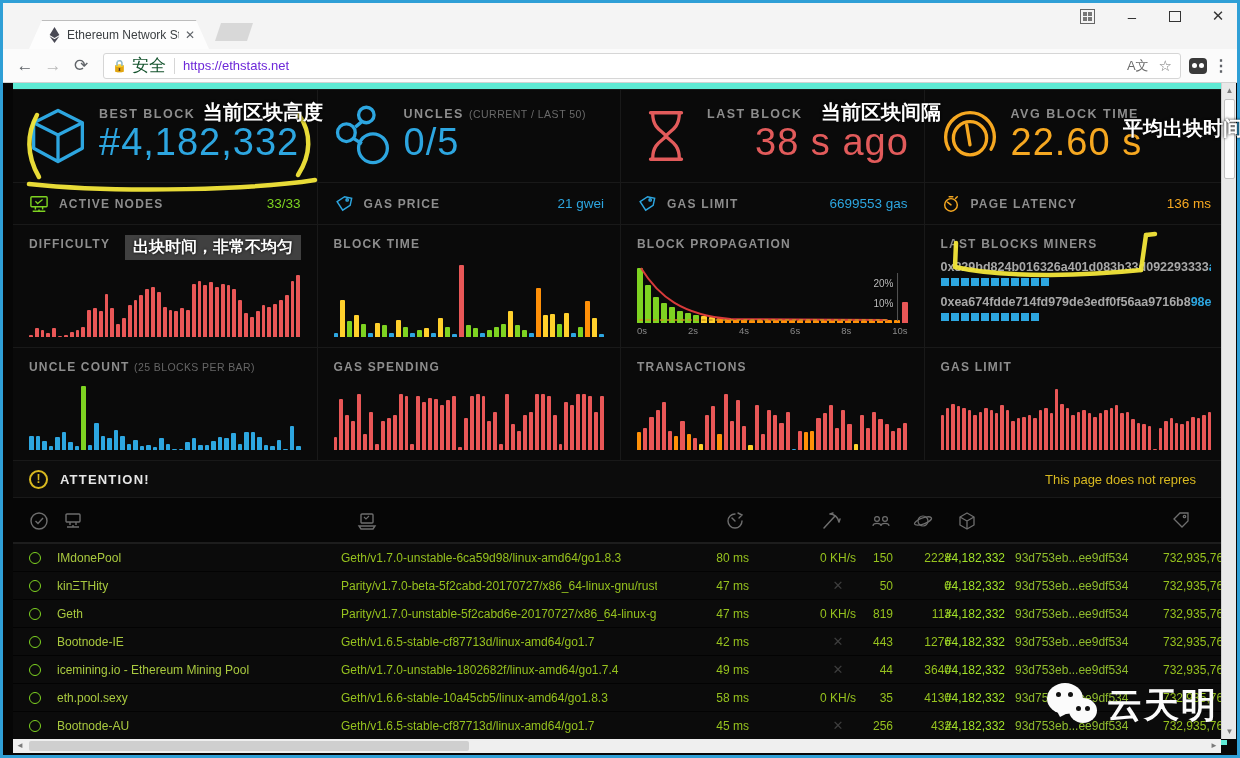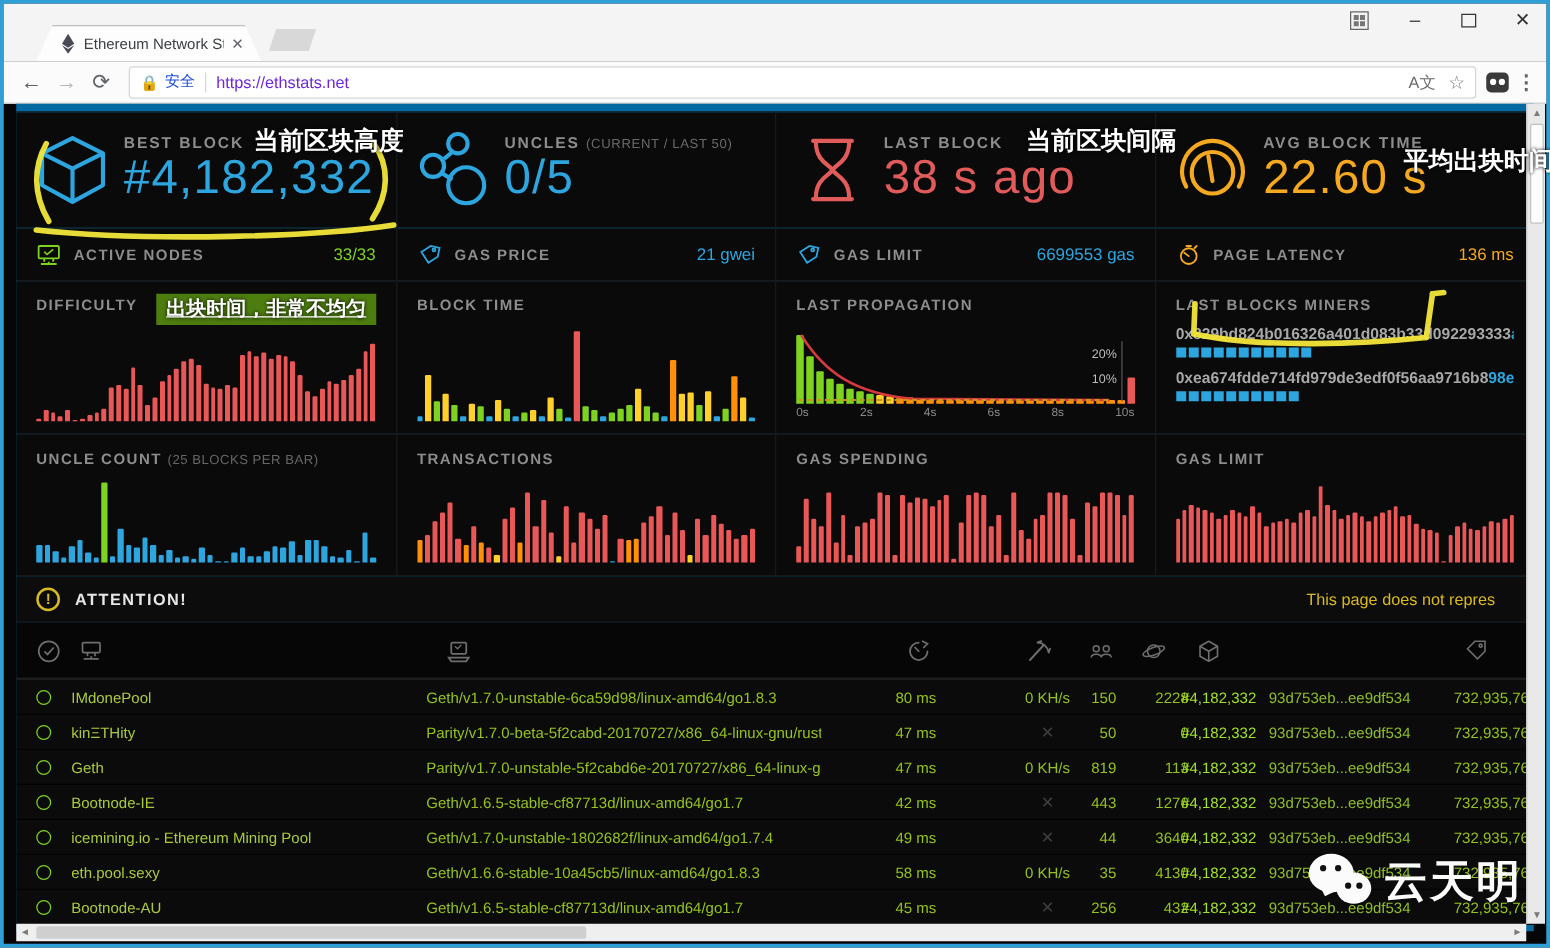--- a/index.html
+++ b/index.html
@@ -19,44 +19,44 @@
   .win-btn { font-size:15px; color:#333; width:22px; text-align:center; }
   .ime-box { width:15px; height:15px; border:1px solid #666; display:grid; grid-template-columns:1fr 1fr; grid-template-rows:1fr 1fr; gap:1px; padding:2px; }
   .ime-box span { background:#777; }
   .maxi { width:12px; height:11px; border:1.5px solid #333; display:inline-block; }
 
   .toolbar { position:absolute; left:0; top:46px; right:0; height:34px; background:#fbfbfb; border-bottom:1px solid #d2d2d2; display:flex; align-items:center; padding:0 8px; }
   .nav-ico { font-size:17px; color:#5f6368; width:28px; text-align:center; }
   .nav-ico.disabled { color:#b9b9b9; }
   .omnibox { flex:1; height:26px; background:#fff; border:1px solid #d6d6d6; border-radius:3px; margin:0 8px; display:flex; align-items:center; padding:0 8px; }
   .lock-ico { color:#0b8043; font-size:12px; margin-right:5px; }
-  .secure-label { color:#1d4ed8; font-size:12px; margin-right:8px; }
+  .secure-label { color:#14532d; font-size:17px; margin-right:8px; }
   .omni-sep { width:1px; height:16px; background:#d6d6d6; margin-right:8px; }
   .url-text { font-size:13px; color:#6d28d9; flex:1; }
   .omni-right { display:flex; align-items:center; gap:10px; }
   .translate-ico { font-size:13px; color:#6b6b6b; }
   .star-ico { font-size:15px; color:#757575; }
   .ext-ico { width:18px; height:16px; background:#3a3a3a; border-radius:4px; display:flex; align-items:center; justify-content:center; gap:2px; }
   .ext-ico i { width:5px; height:5px; background:#fff; border-radius:50%; }
   .menu-ico { font-size:16px; color:#5f6368; font-weight:bold; margin-left:6px; }
 
   
-  .content { position:absolute; left:10px; top:80px; width:1214px; height:662px; background:#0369a1; color:#9e9e9e; }
+  .content { position:absolute; left:10px; top:80px; width:1214px; height:662px; background:#5eead4; color:#9e9e9e; }
   .grid4 { position:absolute; left:0; right:0; display:grid; grid-template-columns:1fr 1fr 1fr 1fr; }
   .grid4 > div { border-left:1px solid #191919; background:#0a0a0a; overflow:hidden; position:relative; }
   .grid4 > div:first-child { border-left:none; }
 
   .stats1 { top:6px; height:94px; border-top:1px solid #191919; border-bottom:1px solid #191919; }
   .bigstat { display:flex; align-items:center; padding:10px 14px; }
   .bigstat .bicon { width:62px; flex:0 0 62px; }
   .bigstat .btxt { margin-left:10px; min-width:0; }
   .blabel { font-size:12.5px; font-weight:bold; letter-spacing:1.5px; color:#8d8d8d; white-space:nowrap; }
   .bsub { font-size:10.5px; color:#6a6a6a; font-weight:normal; letter-spacing:0.5px; }
   .bvalue { font-size:38px; font-weight:300; letter-spacing:1px; white-space:nowrap; line-height:1.15; }
-  .v-blue { color:#2da6e0; } .v-red { color:#e25b5b; } .v-orange { color:#f6a821; } .v-green { color:#7ed321; }
+  .v-blue { color:#2da6e0; } .v-red { color:#e25b5b;margin-left:48px; } .v-orange { color:#f6a821; } .v-green { color:#7ed321; }
 
   .stats2 { top:100px; height:42px; border-bottom:1px solid #191919; }
   .smallstat { display:flex; align-items:center; padding:0 16px; height:100%; }
   .smallstat .slabel { font-size:12px; font-weight:bold; letter-spacing:1.2px; color:#8d8d8d; margin-left:10px; flex:1; }
   .smallstat .svalue { font-size:13.5px; white-space:nowrap; }
 
   .charts1 { top:142px; height:123px; border-bottom:1px solid #191919; }
   .charts2 { top:265px; height:113px; border-bottom:1px solid #191919; }
   .chart-panel { padding:12px 16px 10px; }
   .chart-title { font-size:12px; font-weight:bold; letter-spacing:1.2px; color:#8d8d8d; white-space:nowrap; }
@@ -105,21 +105,21 @@
   
   .vscroll { position:absolute; right:1px; top:80px; width:15px; bottom:16px; background:#e9e9e9; border-left:1px solid #d0d0d0; }
   .vscroll .arr { position:absolute; left:0; width:15px; height:15px; color:#7a7a7a; font-size:8px; text-align:center; line-height:15px; }
   .vscroll .thumb { position:absolute; left:2px; top:16px; width:11px; height:80px; background:#fdfdfd; border:1px solid #c2c2c2; border-radius:2px; }
   .hscroll { position:absolute; left:10px; right:16px; bottom:2px; height:14px; background:#efefef; }
   .hscroll .arr { position:absolute; top:0; width:14px; height:14px; color:#7a7a7a; font-size:8px; text-align:center; line-height:14px; }
   .hscroll .thumb { position:absolute; left:16px; top:2px; width:440px; height:10px; background:#cfcfcf; border-radius:2px; }
 
   
   .annot { position:absolute; color:#fff; font-weight:bold; font-size:20px; white-space:nowrap; z-index:30; text-shadow:0 0 3px #000; }
-  .annot.boxed { background:#4d7c0f; padding:2px 8px;text-decoration:underline; }
+  .annot.boxed { background:#404040; padding:2px 8px; }
   .marks { position:absolute; inset:0; pointer-events:none; z-index:29; }
   .watermark { position:absolute; left:1044px; top:679px; z-index:31; display:flex; align-items:center; }
   .wm-ico { position:relative; width:56px; height:46px; }
   .wm-b1 { position:absolute; left:0; top:0; width:36px; height:31px; background:#fbfbfb; border-radius:50%; }
   .wm-b1 i, .wm-b2 i { position:absolute; width:5px; height:5px; background:#111; border-radius:50%; top:9px; }
   .wm-b2 { position:absolute; left:22px; top:15px; width:28px; height:25px; background:#fbfbfb; border-radius:50%; }
   .wm-b1 i.e1{left:9px;} .wm-b1 i.e2{left:21px;} .wm-b2 i.e1{left:7px; top:8px;} .wm-b2 i.e2{left:16px; top:8px;}
   .wm-tail { position:absolute; left:6px; top:27px; width:0; height:0; border:7px solid transparent; border-top-color:#fbfbfb; transform:rotate(18deg); }
   .wm-text { color:#fbfbfb; font-size:35px; font-weight:bold; letter-spacing:2px; margin-left:4px; }
 </style>
@@ -348,21 +348,21 @@
             <div class="bar" style="height: 18%; background: rgb(126, 211, 33);"></div>
             <div class="bar" style="height: 34%; background: rgb(255, 208, 44);"></div>
             <div class="bar" style="height: 6%; background: rgb(45, 166, 224);"></div>
             <div class="bar" style="height: 14%; background: rgb(126, 211, 33);"></div>
             <div class="bar" style="height: 50%; background: rgb(255, 144, 8);"></div>
             <div class="bar" style="height: 26%; background: rgb(255, 208, 44);"></div>
             <div class="bar" style="height: 4%; background: rgb(45, 166, 224);"></div>
           </div>
       </div>
       <div class="chart-panel">
-        <div class="chart-title">LAST PROPAGATION</div>
+        <div class="chart-title">BLOCK PROPAGATION</div>
         <div class="prop-wrap">
           <div class="prop-bars bars" style="margin-top:0;">
               <div class="bar" style="height: 95%; background: rgb(126, 211, 33);"></div>
               <div class="bar" style="height: 65%; background: rgb(126, 211, 33);"></div>
               <div class="bar" style="height: 45%; background: rgb(126, 211, 33);"></div>
               <div class="bar" style="height: 34%; background: rgb(126, 211, 33);"></div>
               <div class="bar" style="height: 27%; background: rgb(126, 211, 33);"></div>
               <div class="bar" style="height: 21%; background: rgb(126, 211, 33);"></div>
               <div class="bar" style="height: 17%; background: rgb(126, 211, 33);"></div>
               <div class="bar" style="height: 14%; background: rgb(126, 211, 33);"></div>
@@ -490,69 +490,20 @@
             <div class="bar" style="height: 20%; background: rgb(45, 166, 224);"></div>
             <div class="bar" style="height: 8%; background: rgb(45, 166, 224);"></div>
             <div class="bar" style="height: 6%; background: rgb(45, 166, 224);"></div>
             <div class="bar" style="height: 16%; background: rgb(45, 166, 224);"></div>
             <div class="bar" style="height: 2%; background: rgb(45, 166, 224);"></div>
             <div class="bar" style="height: 38%; background: rgb(45, 166, 224);"></div>
             <div class="bar" style="height: 6%; background: rgb(45, 166, 224);"></div>
           </div>
       </div>
       <div class="chart-panel">
-        <div class="chart-title">TRANSACTIONS</div>
-        <div class="bars">
-            <div class="bar" style="height: 28%; background: rgb(255, 144, 8);"></div>
-            <div class="bar" style="height: 35%; background: rgb(233, 87, 87);"></div>
-            <div class="bar" style="height: 52%; background: rgb(233, 87, 87);"></div>
-            <div class="bar" style="height: 62%; background: rgb(233, 87, 87);"></div>
-            <div class="bar" style="height: 75%; background: rgb(233, 87, 87);"></div>
-            <div class="bar" style="height: 30%; background: rgb(233, 87, 87);"></div>
-            <div class="bar" style="height: 22%; background: rgb(255, 144, 8);"></div>
-            <div class="bar" style="height: 45%; background: rgb(233, 87, 87);"></div>
-            <div class="bar" style="height: 25%; background: rgb(255, 144, 8);"></div>
-            <div class="bar" style="height: 18%; background: rgb(233, 87, 87);"></div>
-            <div class="bar" style="height: 10%; background: rgb(255, 208, 44);"></div>
-            <div class="bar" style="height: 55%; background: rgb(233, 87, 87);"></div>
-            <div class="bar" style="height: 68%; background: rgb(233, 87, 87);"></div>
-            <div class="bar" style="height: 25%; background: rgb(255, 144, 8);"></div>
-            <div class="bar" style="height: 88%; background: rgb(233, 87, 87);"></div>
-            <div class="bar" style="height: 45%; background: rgb(233, 87, 87);"></div>
-            <div class="bar" style="height: 78%; background: rgb(233, 87, 87);"></div>
-            <div class="bar" style="height: 38%; background: rgb(233, 87, 87);"></div>
-            <div class="bar" style="height: 8%; background: rgb(255, 208, 44);"></div>
-            <div class="bar" style="height: 70%; background: rgb(233, 87, 87);"></div>
-            <div class="bar" style="height: 25%; background: rgb(233, 87, 87);"></div>
-            <div class="bar" style="height: 62%; background: rgb(233, 87, 87);"></div>
-            <div class="bar" style="height: 55%; background: rgb(233, 87, 87);"></div>
-            <div class="bar" style="height: 42%; background: rgb(233, 87, 87);"></div>
-            <div class="bar" style="height: 60%; background: rgb(233, 87, 87);"></div>
-            <div class="bar" style="height: 2%; background: rgb(45, 166, 224);"></div>
-            <div class="bar" style="height: 30%; background: rgb(233, 87, 87);"></div>
-            <div class="bar" style="height: 28%; background: rgb(255, 144, 8);"></div>
-            <div class="bar" style="height: 30%; background: rgb(255, 144, 8);"></div>
-            <div class="bar" style="height: 50%; background: rgb(233, 87, 87);"></div>
-            <div class="bar" style="height: 58%; background: rgb(233, 87, 87);"></div>
-            <div class="bar" style="height: 70%; background: rgb(233, 87, 87);"></div>
-            <div class="bar" style="height: 35%; background: rgb(233, 87, 87);"></div>
-            <div class="bar" style="height: 62%; background: rgb(233, 87, 87);"></div>
-            <div class="bar" style="height: 40%; background: rgb(233, 87, 87);"></div>
-            <div class="bar" style="height: 10%; background: rgb(255, 208, 44);"></div>
-            <div class="bar" style="height: 55%; background: rgb(233, 87, 87);"></div>
-            <div class="bar" style="height: 35%; background: rgb(233, 87, 87);"></div>
-            <div class="bar" style="height: 60%; background: rgb(233, 87, 87);"></div>
-            <div class="bar" style="height: 48%; background: rgb(233, 87, 87);"></div>
-            <div class="bar" style="height: 40%; background: rgb(233, 87, 87);"></div>
-            <div class="bar" style="height: 30%; background: rgb(233, 87, 87);"></div>
-            <div class="bar" style="height: 35%; background: rgb(233, 87, 87);"></div>
-            <div class="bar" style="height: 42%; background: rgb(233, 87, 87);"></div>
-          </div>
-      </div>
-      <div class="chart-panel">
         <div class="chart-title">GAS SPENDING</div>
         <div class="bars">
             <div class="bar" style="height: 20%; background: rgb(233, 87, 87);"></div>
             <div class="bar" style="height: 80%; background: rgb(233, 87, 87);"></div>
             <div class="bar" style="height: 55%; background: rgb(233, 87, 87);"></div>
             <div class="bar" style="height: 45%; background: rgb(233, 87, 87);"></div>
             <div class="bar" style="height: 88%; background: rgb(233, 87, 87);"></div>
             <div class="bar" style="height: 25%; background: rgb(233, 87, 87);"></div>
             <div class="bar" style="height: 60%; background: rgb(233, 87, 87);"></div>
             <div class="bar" style="height: 10%; background: rgb(233, 87, 87);"></div>
@@ -590,20 +541,69 @@
             <div class="bar" style="height: 75%; background: rgb(233, 87, 87);"></div>
             <div class="bar" style="height: 70%; background: rgb(233, 87, 87);"></div>
             <div class="bar" style="height: 88%; background: rgb(233, 87, 87);"></div>
             <div class="bar" style="height: 88%; background: rgb(233, 87, 87);"></div>
             <div class="bar" style="height: 85%; background: rgb(233, 87, 87);"></div>
             <div class="bar" style="height: 60%; background: rgb(233, 87, 87);"></div>
             <div class="bar" style="height: 85%; background: rgb(233, 87, 87);"></div>
           </div>
       </div>
       <div class="chart-panel">
+        <div class="chart-title">TRANSACTIONS</div>
+        <div class="bars">
+            <div class="bar" style="height: 28%; background: rgb(255, 144, 8);"></div>
+            <div class="bar" style="height: 35%; background: rgb(233, 87, 87);"></div>
+            <div class="bar" style="height: 52%; background: rgb(233, 87, 87);"></div>
+            <div class="bar" style="height: 62%; background: rgb(233, 87, 87);"></div>
+            <div class="bar" style="height: 75%; background: rgb(233, 87, 87);"></div>
+            <div class="bar" style="height: 30%; background: rgb(233, 87, 87);"></div>
+            <div class="bar" style="height: 22%; background: rgb(255, 144, 8);"></div>
+            <div class="bar" style="height: 45%; background: rgb(233, 87, 87);"></div>
+            <div class="bar" style="height: 25%; background: rgb(255, 144, 8);"></div>
+            <div class="bar" style="height: 18%; background: rgb(233, 87, 87);"></div>
+            <div class="bar" style="height: 10%; background: rgb(255, 208, 44);"></div>
+            <div class="bar" style="height: 55%; background: rgb(233, 87, 87);"></div>
+            <div class="bar" style="height: 68%; background: rgb(233, 87, 87);"></div>
+            <div class="bar" style="height: 25%; background: rgb(255, 144, 8);"></div>
+            <div class="bar" style="height: 88%; background: rgb(233, 87, 87);"></div>
+            <div class="bar" style="height: 45%; background: rgb(233, 87, 87);"></div>
+            <div class="bar" style="height: 78%; background: rgb(233, 87, 87);"></div>
+            <div class="bar" style="height: 38%; background: rgb(233, 87, 87);"></div>
+            <div class="bar" style="height: 8%; background: rgb(255, 208, 44);"></div>
+            <div class="bar" style="height: 70%; background: rgb(233, 87, 87);"></div>
+            <div class="bar" style="height: 25%; background: rgb(233, 87, 87);"></div>
+            <div class="bar" style="height: 62%; background: rgb(233, 87, 87);"></div>
+            <div class="bar" style="height: 55%; background: rgb(233, 87, 87);"></div>
+            <div class="bar" style="height: 42%; background: rgb(233, 87, 87);"></div>
+            <div class="bar" style="height: 60%; background: rgb(233, 87, 87);"></div>
+            <div class="bar" style="height: 2%; background: rgb(45, 166, 224);"></div>
+            <div class="bar" style="height: 30%; background: rgb(233, 87, 87);"></div>
+            <div class="bar" style="height: 28%; background: rgb(255, 144, 8);"></div>
+            <div class="bar" style="height: 30%; background: rgb(255, 144, 8);"></div>
+            <div class="bar" style="height: 50%; background: rgb(233, 87, 87);"></div>
+            <div class="bar" style="height: 58%; background: rgb(233, 87, 87);"></div>
+            <div class="bar" style="height: 70%; background: rgb(233, 87, 87);"></div>
+            <div class="bar" style="height: 35%; background: rgb(233, 87, 87);"></div>
+            <div class="bar" style="height: 62%; background: rgb(233, 87, 87);"></div>
+            <div class="bar" style="height: 40%; background: rgb(233, 87, 87);"></div>
+            <div class="bar" style="height: 10%; background: rgb(255, 208, 44);"></div>
+            <div class="bar" style="height: 55%; background: rgb(233, 87, 87);"></div>
+            <div class="bar" style="height: 35%; background: rgb(233, 87, 87);"></div>
+            <div class="bar" style="height: 60%; background: rgb(233, 87, 87);"></div>
+            <div class="bar" style="height: 48%; background: rgb(233, 87, 87);"></div>
+            <div class="bar" style="height: 40%; background: rgb(233, 87, 87);"></div>
+            <div class="bar" style="height: 30%; background: rgb(233, 87, 87);"></div>
+            <div class="bar" style="height: 35%; background: rgb(233, 87, 87);"></div>
+            <div class="bar" style="height: 42%; background: rgb(233, 87, 87);"></div>
+          </div>
+      </div>
+      <div class="chart-panel">
         <div class="chart-title">GAS LIMIT</div>
         <div class="bars">
             <div class="bar" style="height: 55%; background: rgb(233, 87, 87);"></div>
             <div class="bar" style="height: 65%; background: rgb(233, 87, 87);"></div>
             <div class="bar" style="height: 72%; background: rgb(233, 87, 87);"></div>
             <div class="bar" style="height: 68%; background: rgb(233, 87, 87);"></div>
             <div class="bar" style="height: 65%; background: rgb(233, 87, 87);"></div>
             <div class="bar" style="height: 62%; background: rgb(233, 87, 87);"></div>
             <div class="bar" style="height: 55%; background: rgb(233, 87, 87);"></div>
             <div class="bar" style="height: 60%; background: rgb(233, 87, 87);"></div>

